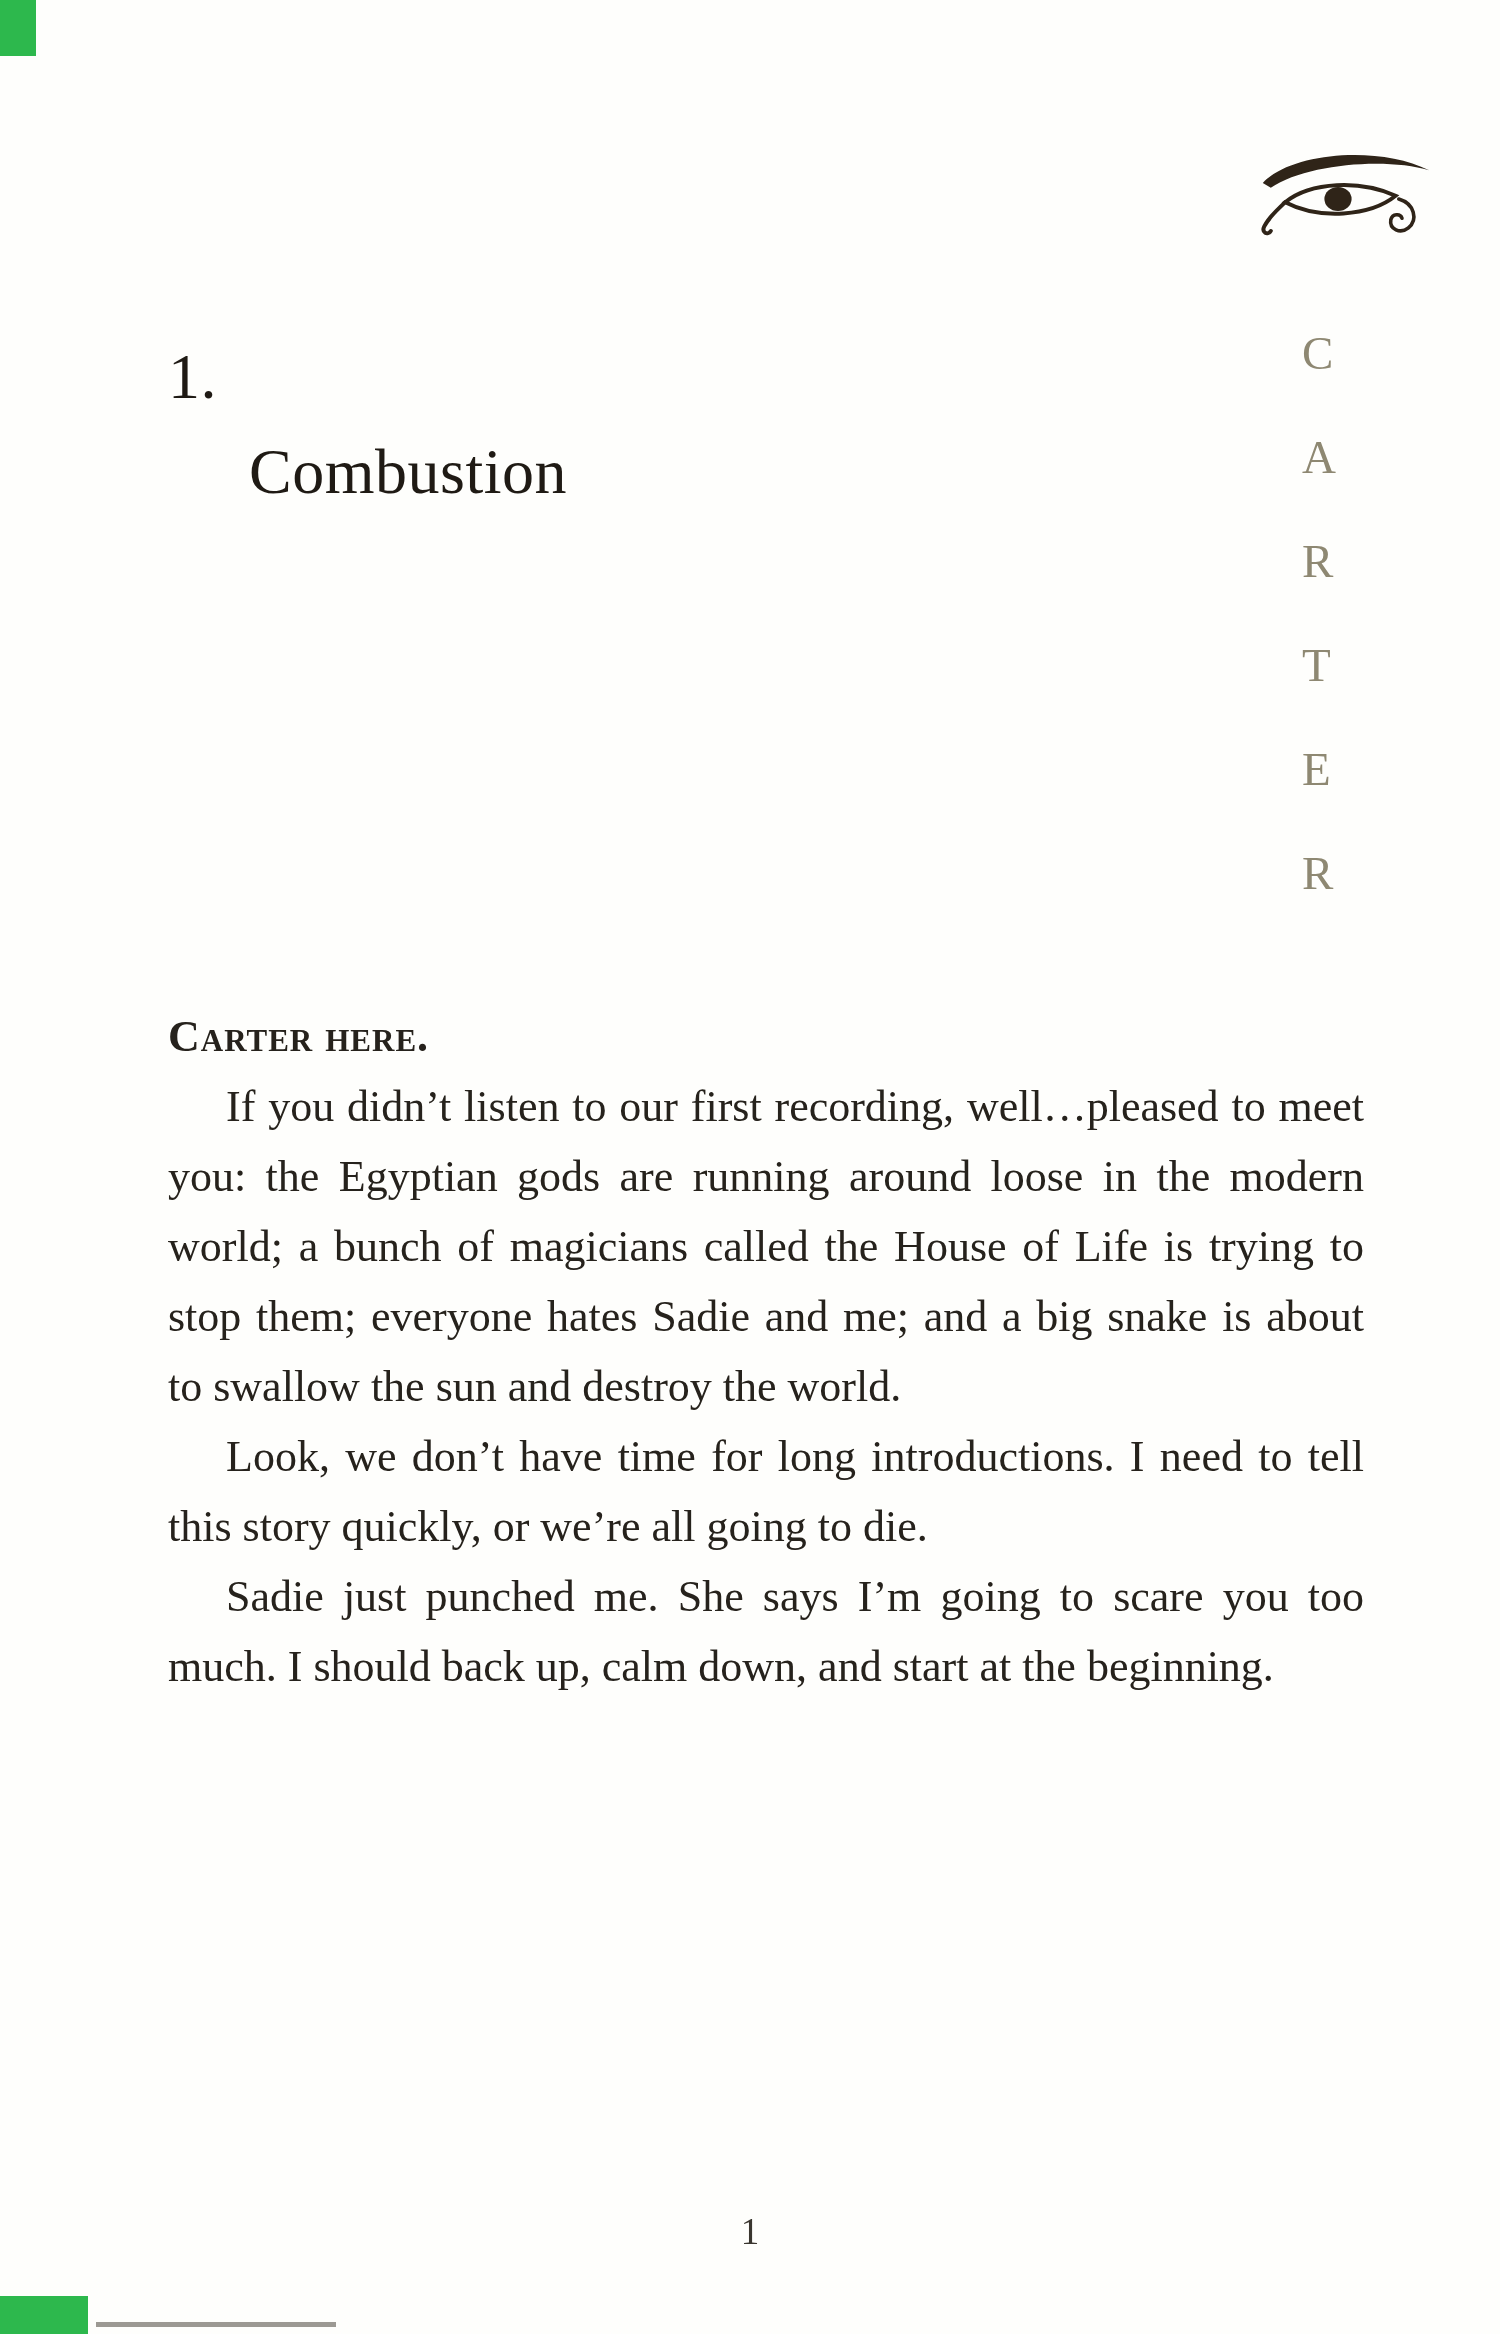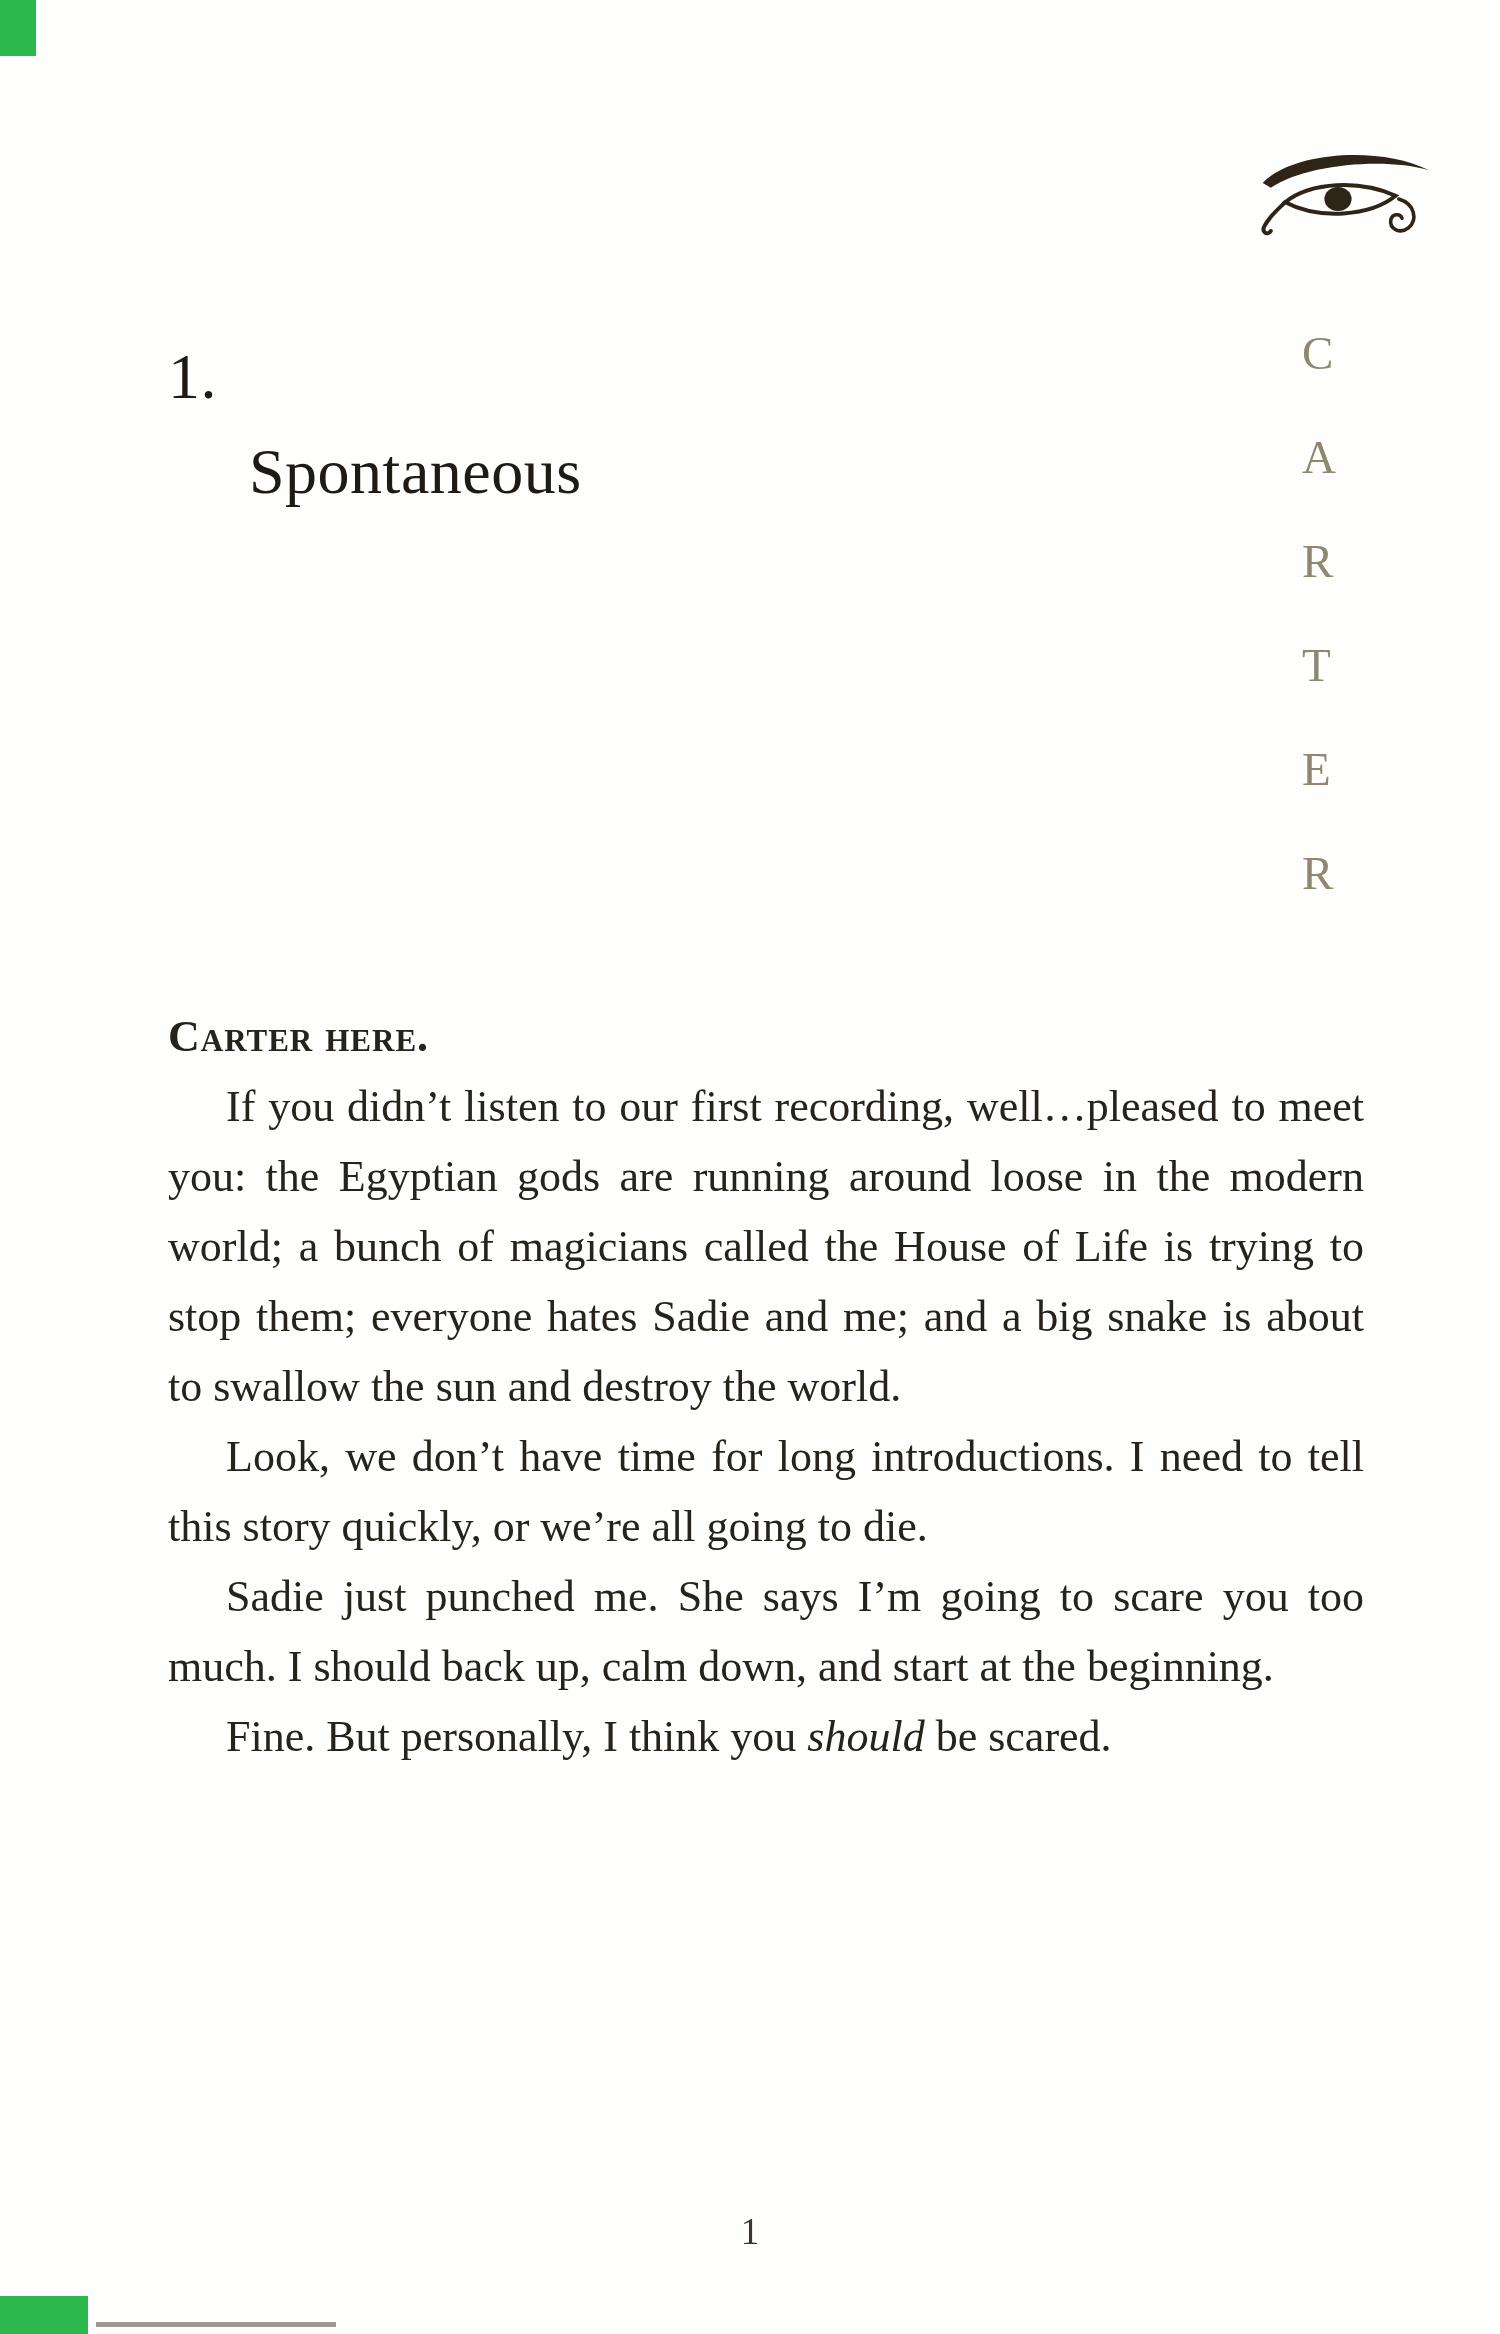--- a/index.html
+++ b/index.html
@@ -135,40 +135,39 @@
       <path d="M34 74 C 24 84, 14 92, 8 104 C 4 112, 12 116, 16 110" fill="none" stroke="var(--icon)" stroke-width="5" stroke-linecap="round"></path>
 
       <path d="M176 70 C 196 76, 200 96, 188 106 C 178 114, 164 108, 166 96 C 168 88, 178 88, 180 94" fill="none" stroke="var(--icon)" stroke-width="4.5" stroke-linecap="round"></path>
     </svg>
   </div>
 
   <h1 class="chapter-title">
     <span class="chapter-number">1.</span>
     <span class="title-lines">
       <br>
-      <span>Spontaneous</span>
+      <span>Combustion</span>
     </span>
   </h1>
 
   <div class="margin-letters">
       <div class="margin-letter">C</div>
       <div class="margin-letter">A</div>
       <div class="margin-letter">R</div>
       <div class="margin-letter">T</div>
       <div class="margin-letter">E</div>
       <div class="margin-letter">R</div>
     </div>
 
   <div class="body-text">
     <p class="opening-line">Carter here.</p>
 
   <p class="para"><span>If you didn’t listen to our first recording, well…pleased to meet you: the Egyptian gods are running around loose in the modern world; a bunch of magicians called the House of Life is trying to stop them; everyone hates Sadie and me; and a big snake is about to swallow the sun and destroy the world.</span></p>
       <p class="para"><span>Look, we don’t have time for long introductions. I need to tell this story quickly, or we’re all going to die.</span></p>
       <p class="para"><span>Sadie just punched me. She says I’m going to scare you too much. I should back up, calm down, and start at the beginning.</span></p>
-      <p class="para"><span>Fine. But personally, I think you </span><em>should</em><span> be scared.</span></p>
     </div>
 
   <div class="page-number">1</div>
 
   <div class="artifact-green-bottom"></div>
   <div class="artifact-dark-line"></div>
 
 </div>
 
 </body></html>

